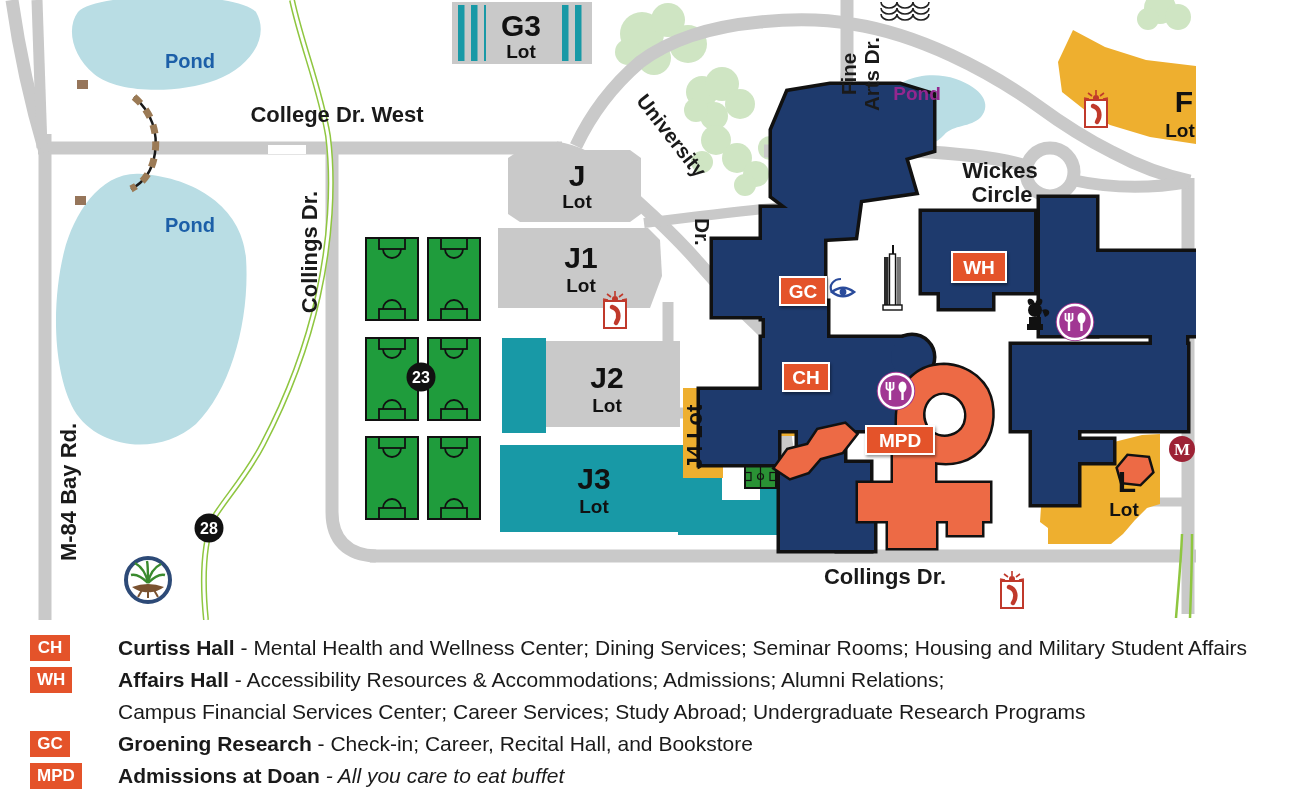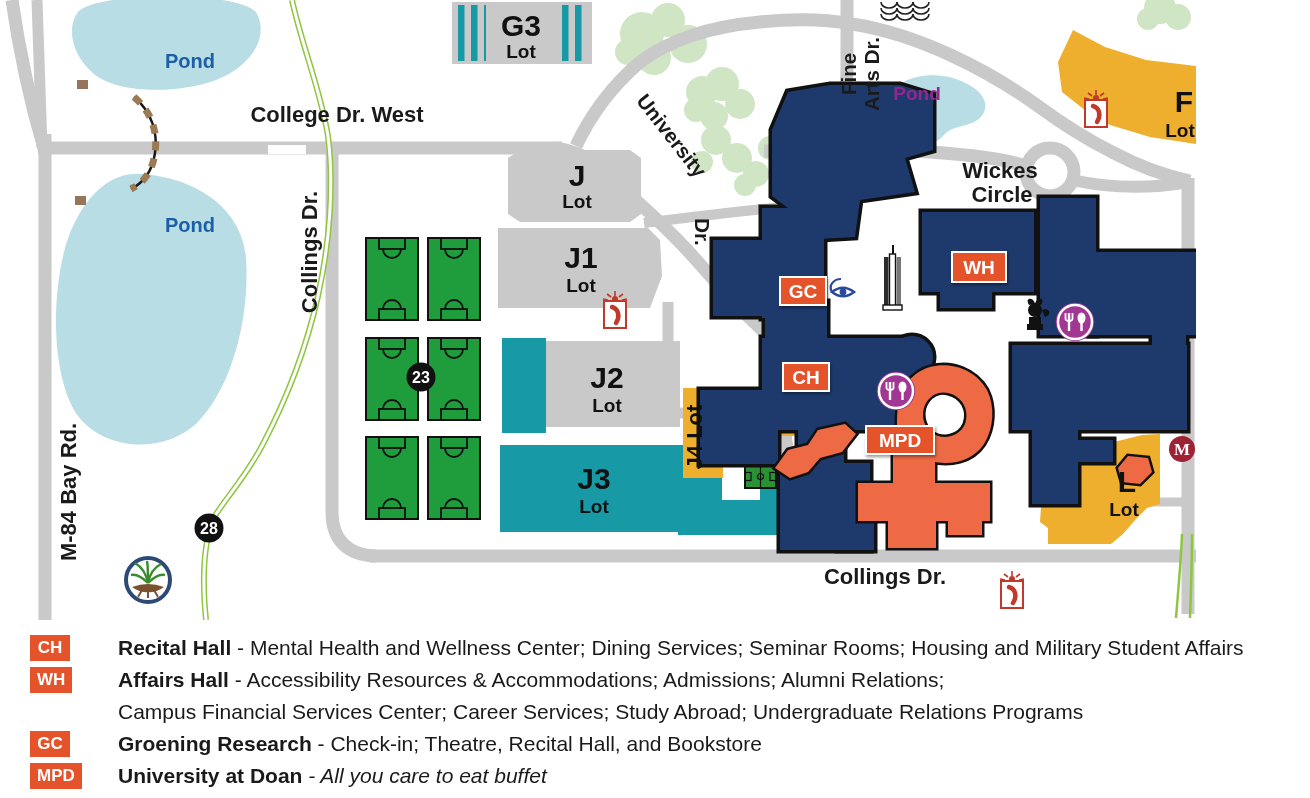--- a/index.html
+++ b/index.html
@@ -345,37 +345,37 @@
 
   <rect x="1196" y="0" width="114" height="620" fill="#fff"></rect>
 </svg>
 </div>
 
 <div id="legend">
   <div class="legend-row">
     <span class="badge-cell">
         <span class="lbadge">CH</span>
       </span>
-    <p class="ltext"><b>Recital Hall</b><span> - </span><span>Mental Health and Wellness Center; Dining Services; Seminar Rooms; Housing and Military Student Affairs</span></p>
+    <p class="ltext"><b>Curtiss Hall</b><span> - </span><span>Mental Health and Wellness Center; Dining Services; Seminar Rooms; Housing and Military Student Affairs</span></p>
   </div>
   <div class="legend-row">
     <span class="badge-cell">
         <span class="lbadge">WH</span>
       </span>
     <p class="ltext"><b>Affairs Hall</b><span> - </span><span>Accessibility Resources &amp; Accommodations; Admissions; Alumni Relations;</span></p>
   </div>
   <div class="legend-row">
     <span class="badge-cell"></span>
-    <p class="ltext"><span>Campus Financial Services Center; Career Services; Study Abroad; Undergraduate Relations Programs</span></p>
+    <p class="ltext"><span>Campus Financial Services Center; Career Services; Study Abroad; Undergraduate Research Programs</span></p>
   </div>
   <div class="legend-row">
     <span class="badge-cell">
         <span class="lbadge">GC</span>
       </span>
-    <p class="ltext"><b>Groening Research</b><span> - </span><span>Check-in; Theatre, Recital Hall, and Bookstore</span></p>
+    <p class="ltext"><b>Groening Research</b><span> - </span><span>Check-in; Career, Recital Hall, and Bookstore</span></p>
   </div>
   <div class="legend-row">
     <span class="badge-cell">
         <span class="lbadge">MPD</span>
       </span>
-    <p class="ltext"><b>University at Doan</b><i class="it"><span> - </span><span>All you care to eat buffet</span></i></p>
+    <p class="ltext"><b>Admissions at Doan</b><i class="it"><span> - </span><span>All you care to eat buffet</span></i></p>
   </div>
 </div>
 
 </body></html>

